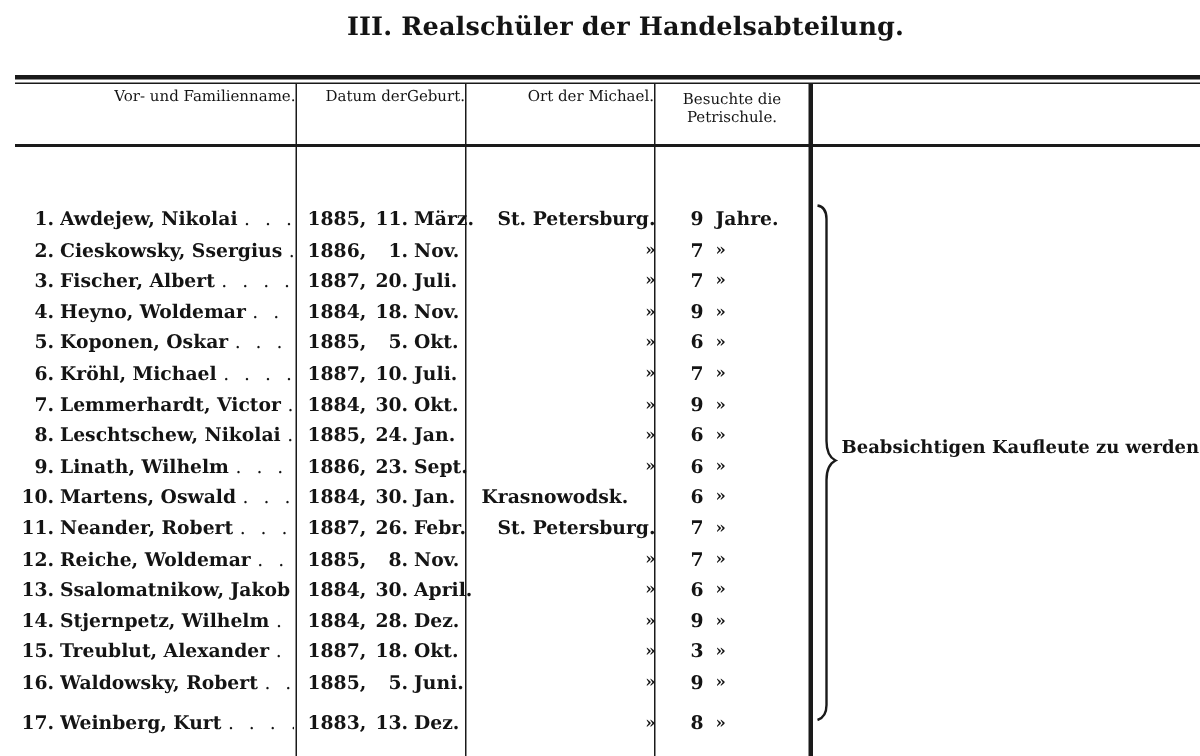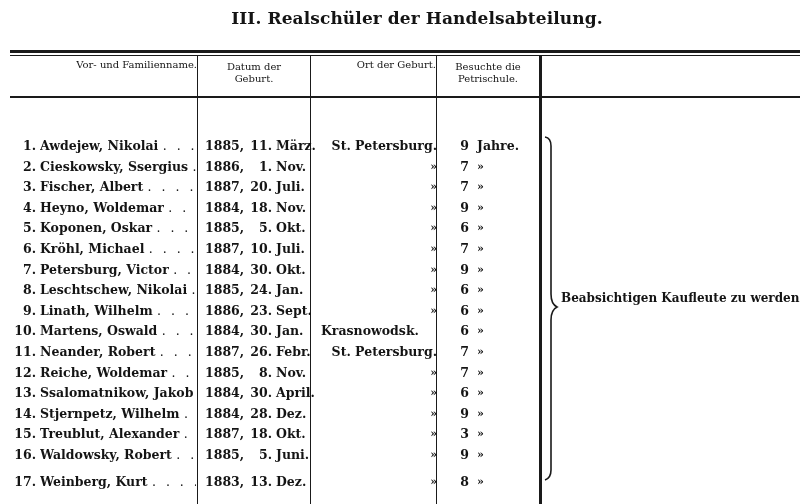--- a/index.html
+++ b/index.html
@@ -105,26 +105,26 @@
 <div class="rule rule-header-bottom"></div>
 
 <div class="col-sep" style="left:197px; top:56px;"></div>
 <div class="col-sep" style="left:310px;"></div>
 <div class="col-sep" style="left:436px;"></div>
 <div class="col-sep thick" style="left:539px;"></div>
 
 <div class="header-cell" style="left:10px; width:187px;">
   <span>Vor- und Familienname.</span>
 </div>
-<div class="header-cell" style="left:198px; width:112px; flex-direction:column;">
+<div class="header-cell" style="left:198px; width:112px; ">
   <span>Datum der</span>
   <span>Geburt.</span>
 </div>
 <div class="header-cell" style="left:311px; width:125px;">
-  <span>Ort der Geburt.</span>
+  <span>Ort der Michael.</span>
 </div>
 <div class="header-cell" style="left:437px; width:102px; flex-direction:column;">
   <span>Besuchte die</span>
   <span>Petrischule.</span>
 </div>
 
 <div id="rows">
     <div class="row" style="top: 136px;">
       <span class="cell cell-num">1.</span>
       <span class="cell cell-name"><span>Awdejew, Nikolai</span> <span class="leader">. . .</span></span>
@@ -180,21 +180,21 @@
       <span class="cell cell-name"><span>Kröhl, Michael</span> <span class="leader">. . . .</span></span>
       <span class="cell cell-year">1887,</span>
       <span class="cell cell-day">10.</span>
       <span class="cell cell-month">Juli.</span>
       <span class="cell cell-place ditto">»</span>
       <span class="cell cell-years-num">7</span>
       <span class="cell cell-years-unit ditto">»</span>
     </div>
     <div class="row" style="top: 259.6px;">
       <span class="cell cell-num">7.</span>
-      <span class="cell cell-name"><span>Petersburg, Victor</span> <span class="leader">. .</span></span>
+      <span class="cell cell-name"><span>Lemmerhardt, Victor</span> <span class="leader">. .</span></span>
       <span class="cell cell-year">1884,</span>
       <span class="cell cell-day">30.</span>
       <span class="cell cell-month">Okt.</span>
       <span class="cell cell-place ditto">»</span>
       <span class="cell cell-years-num">9</span>
       <span class="cell cell-years-unit ditto">»</span>
     </div>
     <div class="row" style="top: 280.2px;">
       <span class="cell cell-num">8.</span>
       <span class="cell cell-name"><span>Leschtschew, Nikolai</span> <span class="leader">. .</span></span>

